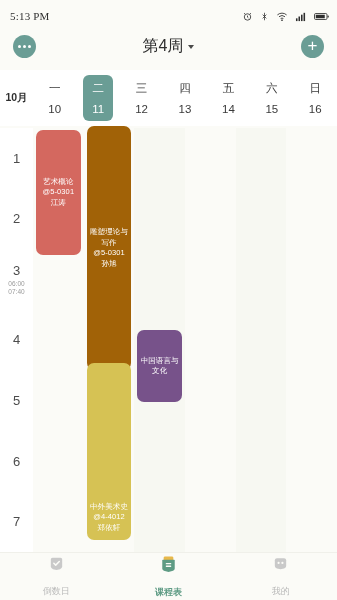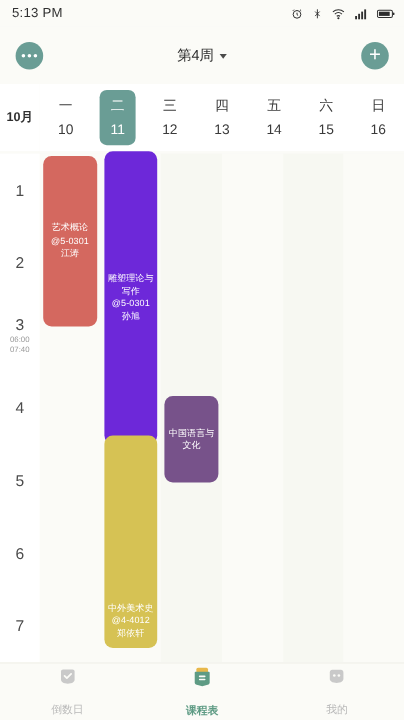--- a/index.html
+++ b/index.html
@@ -6,42 +6,42 @@
   html,body { width:337px; height:600px; }
   body {
     font-family:"Liberation Sans","DejaVu Sans",sans-serif;
     background:#fbfbf7;
     overflow:hidden;
     position:relative;
   }
 
   
   .statusbar{
-    height:22px; display:flex; align-items:center;
-    padding:0 8px 0 10px; background:#fbfbf7;
+    height:22px; display:flex; align-items:flex-end;
+    padding:0 8px 0 10px; background:#fbfbf7;font-family:Liberation Serif, serif;
   }
   .statusbar .clock{ font-size:11px; color:#303030; letter-spacing:.2px; }
   .statusbar .sysicons{ margin-left:auto; display:flex; align-items:center; gap:7px; }
   .statusbar .sysicons svg{ display:block; }
 
   
   .topbar{
     height:48px; display:flex; align-items:center; justify-content:space-between;
     padding:0 13px; background:#fbfbf7;
   }
   .circlebtn{
     width:23px; height:23px; border-radius:50%;
     background:#6a9d95; display:flex; align-items:center; justify-content:center;
     cursor:pointer; flex:0 0 auto;
   }
   .circlebtn .dots{ display:flex; gap:2px; }
   .circlebtn .dots i{ width:3px; height:3px; border-radius:50%; background:#fff; display:block; }
   .circlebtn .plus{ color:#fff; font-size:17px; line-height:14px; font-weight:400; }
   .weeksel{ display:flex; align-items:center; gap:5px; cursor:pointer; }
-  .weeksel .wktext{ font-size:12px; color:#2e2e2e; }
+  .weeksel .wktext{ font-size:16px; color:#2e2e2e; }
   .weeksel .caret{
     width:0;height:0;border-left:3.5px solid transparent;border-right:3.5px solid transparent;
     border-top:4.5px solid #4a4a4a; margin-top:2px;
   }
 
   
   .datehdr{
     height:58px; display:flex; align-items:stretch;
     background:#fbfbf7; padding-bottom:2px;
   }
@@ -223,28 +223,28 @@
       </div>
       <div class="slot" style="position: absolute; left: 0px; right: 0px; top: 302.857px; height: 60.5714px;">
         <span class="pn">6</span>
       </div>
       <div class="slot" style="position: absolute; left: 0px; right: 0px; top: 363.429px; height: 60.5714px;">
         <span class="pn">7</span>
       </div>
     </div>
   <div class="daycols" id="day-columns">
       <div class="dcol">
-        <div class="course" style="background: rgb(212, 104, 95); top: 2px; height: 142px;">
+        <div class="course" style="background: rgb(212, 104, 95); top: 2px; height: 125px;">
           <div class="ln">艺术概论</div>
           <div class="ln">@5-0301</div>
           <div class="ln">江涛</div>
         </div>
       </div>
       <div class="dcol">
-        <div class="course" style="background: #6d28d9; top: -2px; height: 244px;">
+        <div class="course" style="background: #a16207; top: -2px; height: 244px;">
           <div class="ln">雕塑理论与写作</div>
           <div class="ln">@5-0301</div>
           <div class="ln">孙旭</div>
         </div>
         <div class="course alignbot" style="background: rgb(214, 194, 84); top: 235px; height: 177px;">
           <div class="ln">中外美术史</div>
           <div class="ln">@4-4012</div>
           <div class="ln">郑依轩</div>
         </div>
       </div>

